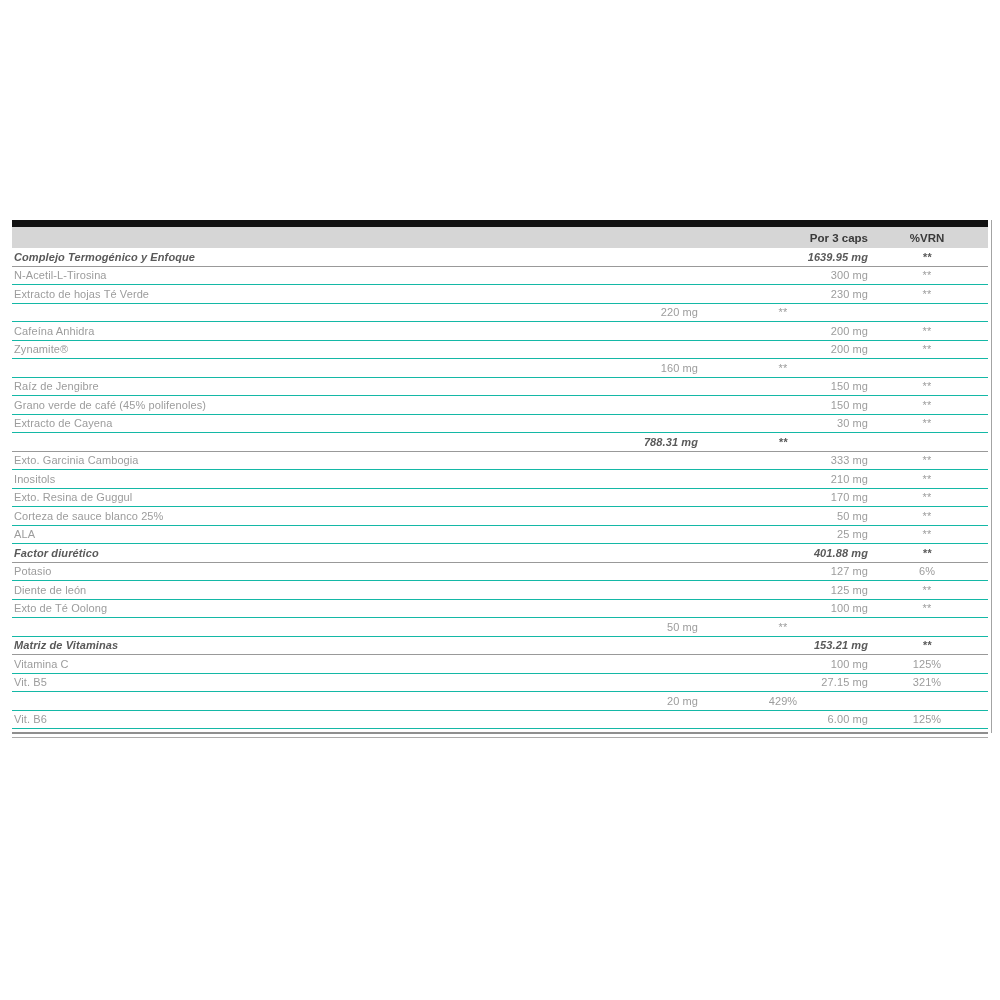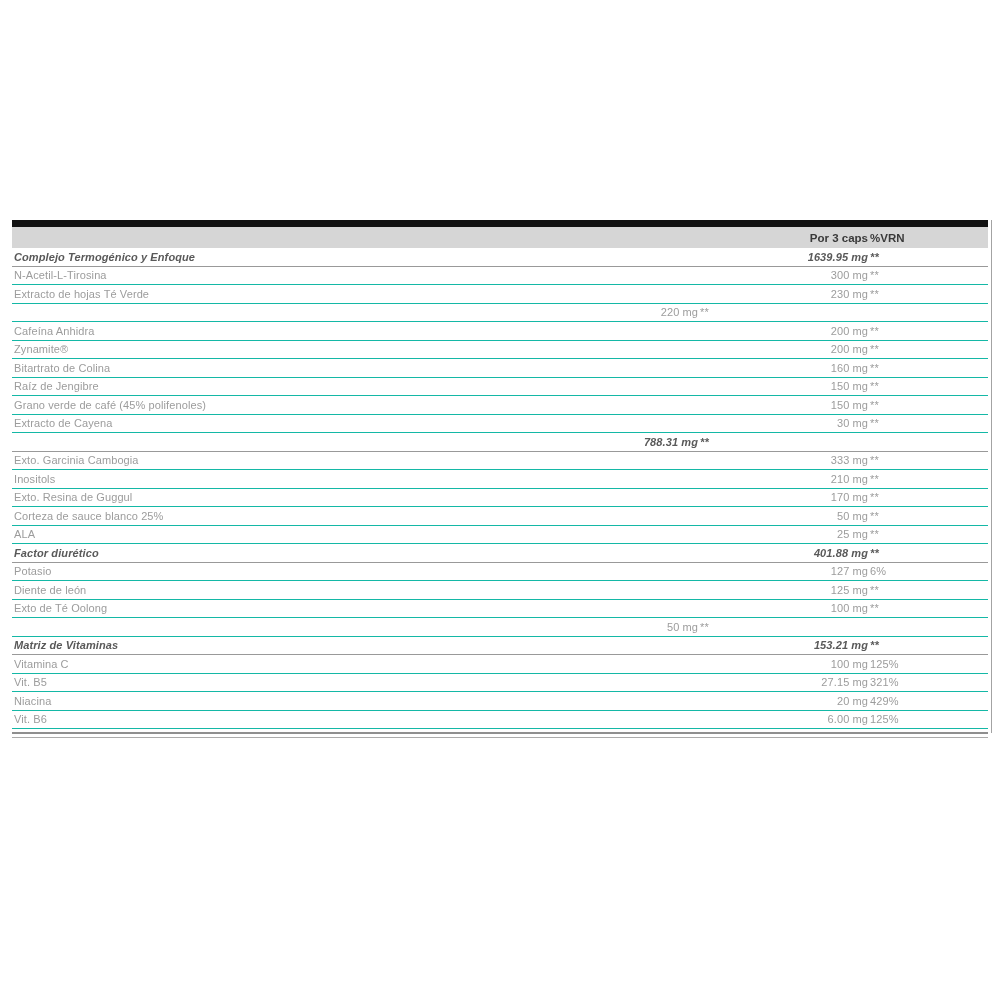--- a/index.html
+++ b/index.html
@@ -47,21 +47,21 @@
   }
   .row.section {
     font-weight: bold;
     font-style: italic;
     color: #595959;
     border-bottom-color: #999999;
   }
   .c { white-space: nowrap; overflow: hidden; }
   .c.name { text-align: left; padding-left: 2px; }
   .c.amt  { text-align: right; padding-right: 2px; }
-  .c.vrn  { text-align: left; padding-right: 4px; }
+  .c.vrn  { text-align: center; padding-right: 4px; }
   .bottom-rule {
     margin-top: 3px;
     height: 3px;
     border-top: 2px solid #8f8f8f;
     border-bottom: 1px solid #ababab;
   }
   .right-edge-line {
     position: absolute;
     left: 991px;
     top: 220px;
@@ -111,21 +111,20 @@
     <div class="c vrn">**</div>
   </div>
 
   <div class="row">
     <div class="c name">Zynamite®</div>
     <div class="c amt">200 mg</div>
     <div class="c vrn">**</div>
   </div>
 
   <div class="row">
-    <div class="c name">Bitartrato de Colina</div>
     <div class="c amt">160 mg</div>
     <div class="c vrn">**</div>
   </div>
 
   <div class="row">
     <div class="c name">Raíz de Jengibre</div>
     <div class="c amt">150 mg</div>
     <div class="c vrn">**</div>
   </div>
 
@@ -217,21 +216,20 @@
     <div class="c vrn">125%</div>
   </div>
 
   <div class="row">
     <div class="c name">Vit. B5</div>
     <div class="c amt">27.15 mg</div>
     <div class="c vrn">321%</div>
   </div>
 
   <div class="row">
-    <div class="c name">Niacina</div>
     <div class="c amt">20 mg</div>
     <div class="c vrn">429%</div>
   </div>
 
   <div class="row">
     <div class="c name">Vit. B6</div>
     <div class="c amt">6.00 mg</div>
     <div class="c vrn">125%</div>
   </div>
 </div>

